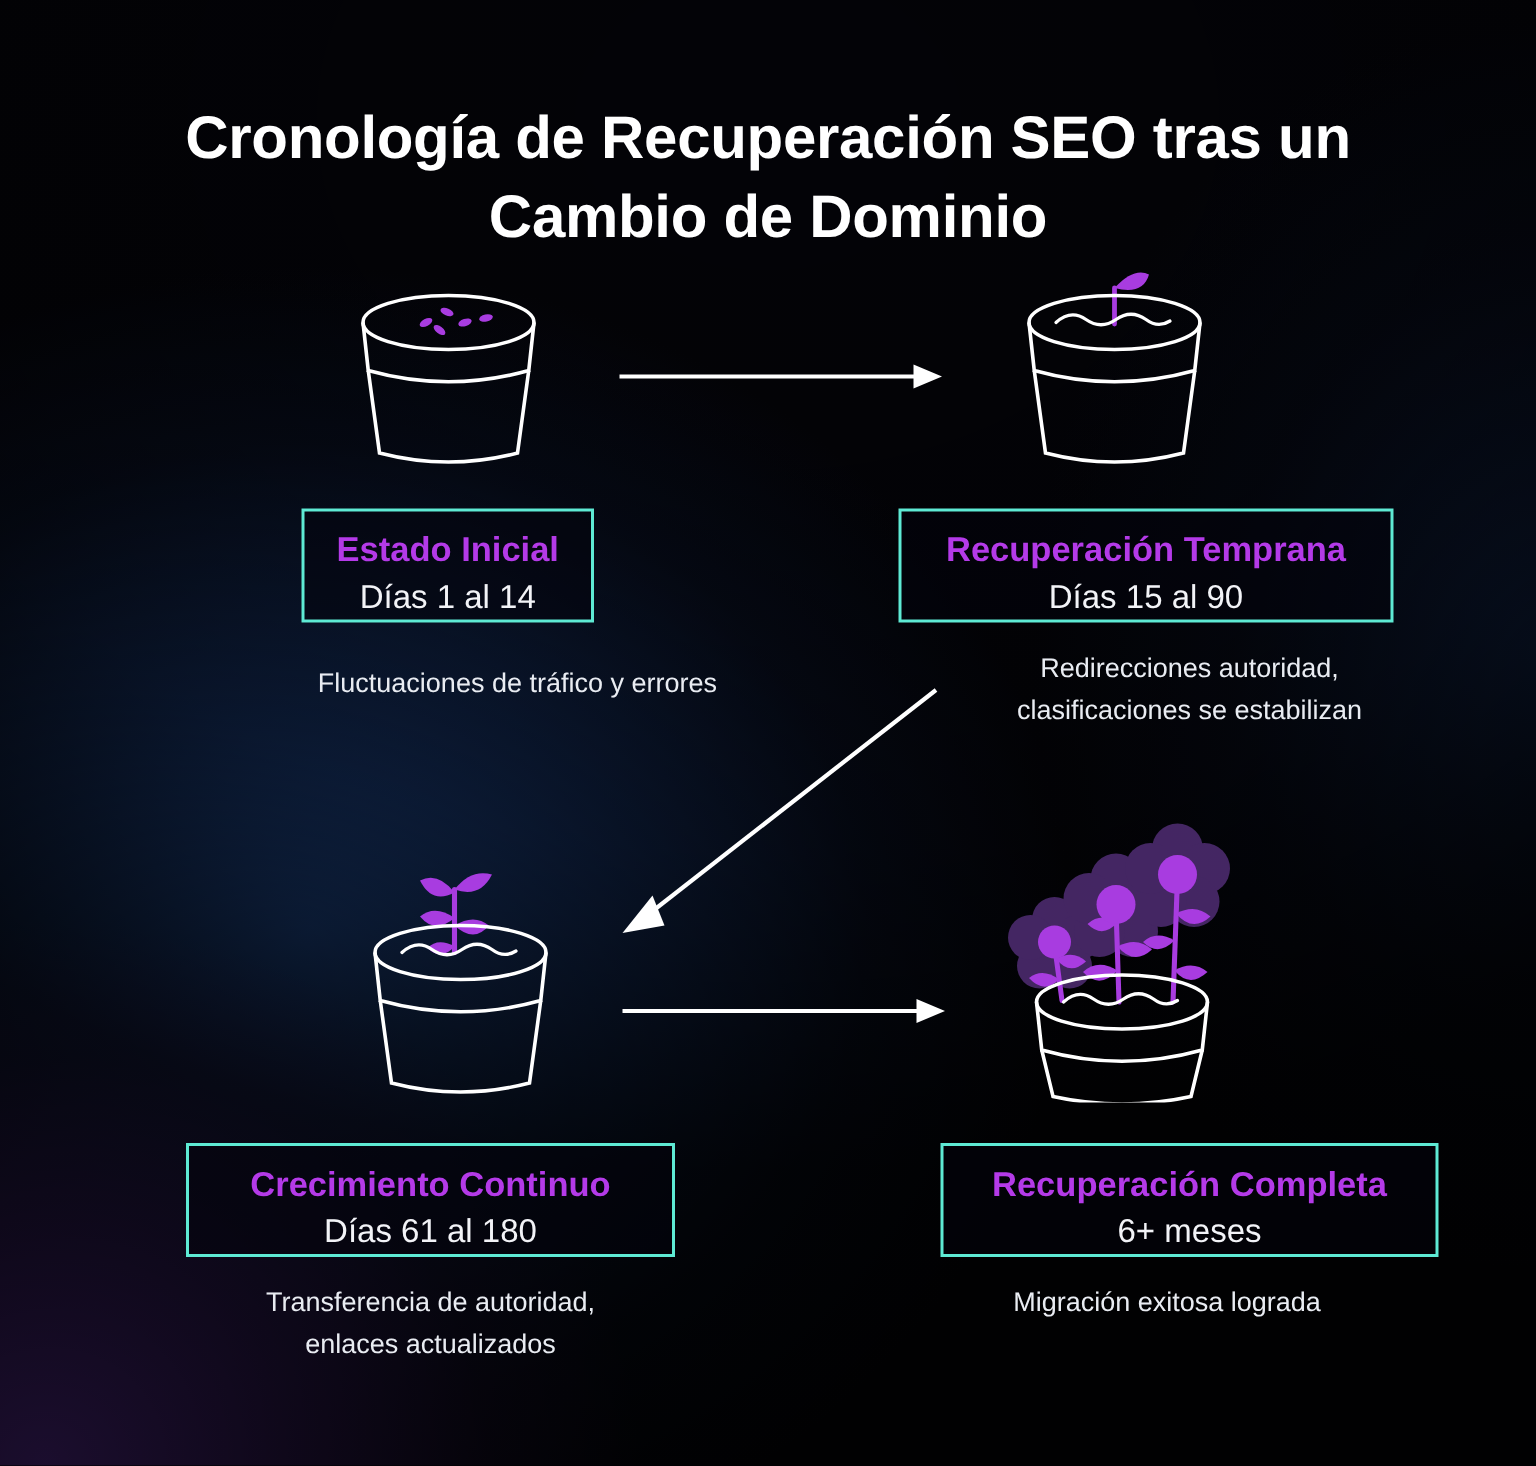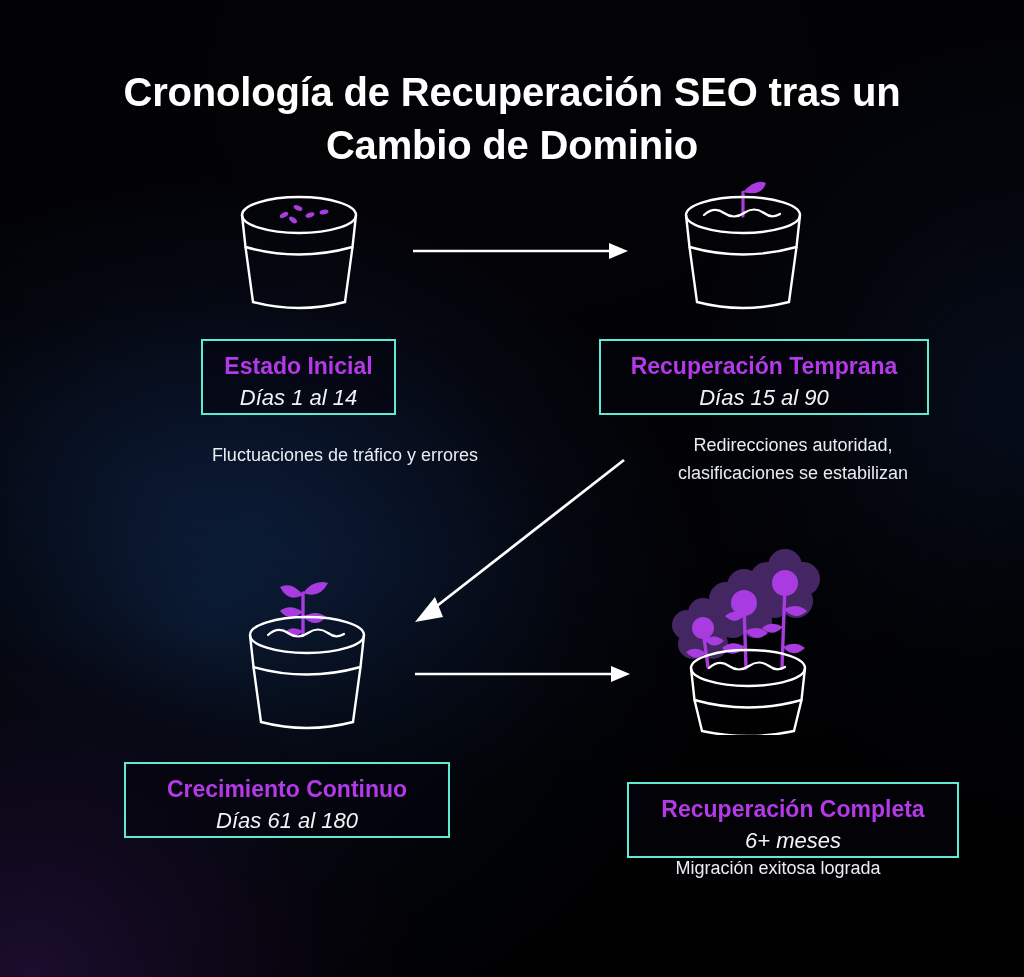--- a/index.html
+++ b/index.html
@@ -100,21 +100,20 @@
     line-height: 1.2;
     white-space: nowrap;
   }
   .card-sub {
     color: #f2f3f7;
     font-size: 22px;
     font-weight: normal;
     line-height: 1.25;
     margin-top: 3px;
     white-space: nowrap;
-    font-style: italic;
   }
 
   .caption {
     position: absolute;
     text-align: center;
     color: #e9ecf2;
     font-size: 18px;
     line-height: 1.55;
   }
 
@@ -200,20 +199,24 @@
         <path d="M10 70 L13.5 102 Q67 117 120.5 102 L124 70" fill="none" stroke="#ffffff" stroke-width="2.4"></path>
         <path d="M13.5 102 L21 157 Q67 169 113 157 L120.5 102" fill="none" stroke="#ffffff" stroke-width="2.4"></path>
       </svg>
     </div>
 
     <div class="card" style="left:124px; top:762px; width:326px; height:76px;">
       <div class="card-title">Crecimiento Continuo</div>
       <div class="card-sub">Días 61 al 180</div>
     </div>
 
+    <div class="caption" style="left:107px; top:855px; width:360px;">
+      <div>Transferencia de autoridad,</div>
+      <div>enlaces actualizados</div>
+    </div>
 
     <div class="pot-wrap" style="left:668px; top:535px;">
       <svg width="160" height="200" viewBox="0 0 160 200">
 
         <g fill="#4a2a6b" opacity="0.92">
           <g transform="translate(35,95)">
             <circle cx="0" cy="-17" r="15"></circle>
               <circle cx="16" cy="-5" r="15"></circle>
             <circle cx="10" cy="14" r="15"></circle>
               <circle cx="-10" cy="14" r="15"></circle>
@@ -258,21 +261,21 @@
           <circle cx="117" cy="48" r="13"></circle>
         </g>
 
         <ellipse cx="80" cy="133" rx="57" ry="18" fill="none" stroke="#ffffff" stroke-width="2.4"></ellipse>
         <path d="M41 133 Q51 124 61 131 Q71 138 81 131 Q91 124 101 131 Q109 137 117 132" fill="none" stroke="#ffffff" stroke-width="2.2" stroke-linecap="round"></path>
         <path d="M23 133 L26.5 165 Q80 180 133.5 165 L137 133" fill="none" stroke="#ffffff" stroke-width="2.4"></path>
         <path d="M26.5 165 L34 196 Q80 206 126 196 L133.5 165" fill="none" stroke="#ffffff" stroke-width="2.4"></path>
       </svg>
     </div>
 
-    <div class="card" style="left:627px; top:762px; width:332px; height:76px;margin-top:20px;">
+    <div class="card" style="left:627px; top:762px; width:332px; height:76px;">
       <div class="card-title">Recuperación Completa</div>
       <div class="card-sub">6+ meses</div>
     </div>
 
     <div class="caption" style="left:598px; top:855px; width:360px;">
       <div>Migración exitosa lograda</div>
       <div></div>
     </div>
 
     <svg class="arrow-svg" style="left:410px; top:235px;" width="225" height="32" viewBox="0 0 225 32">

